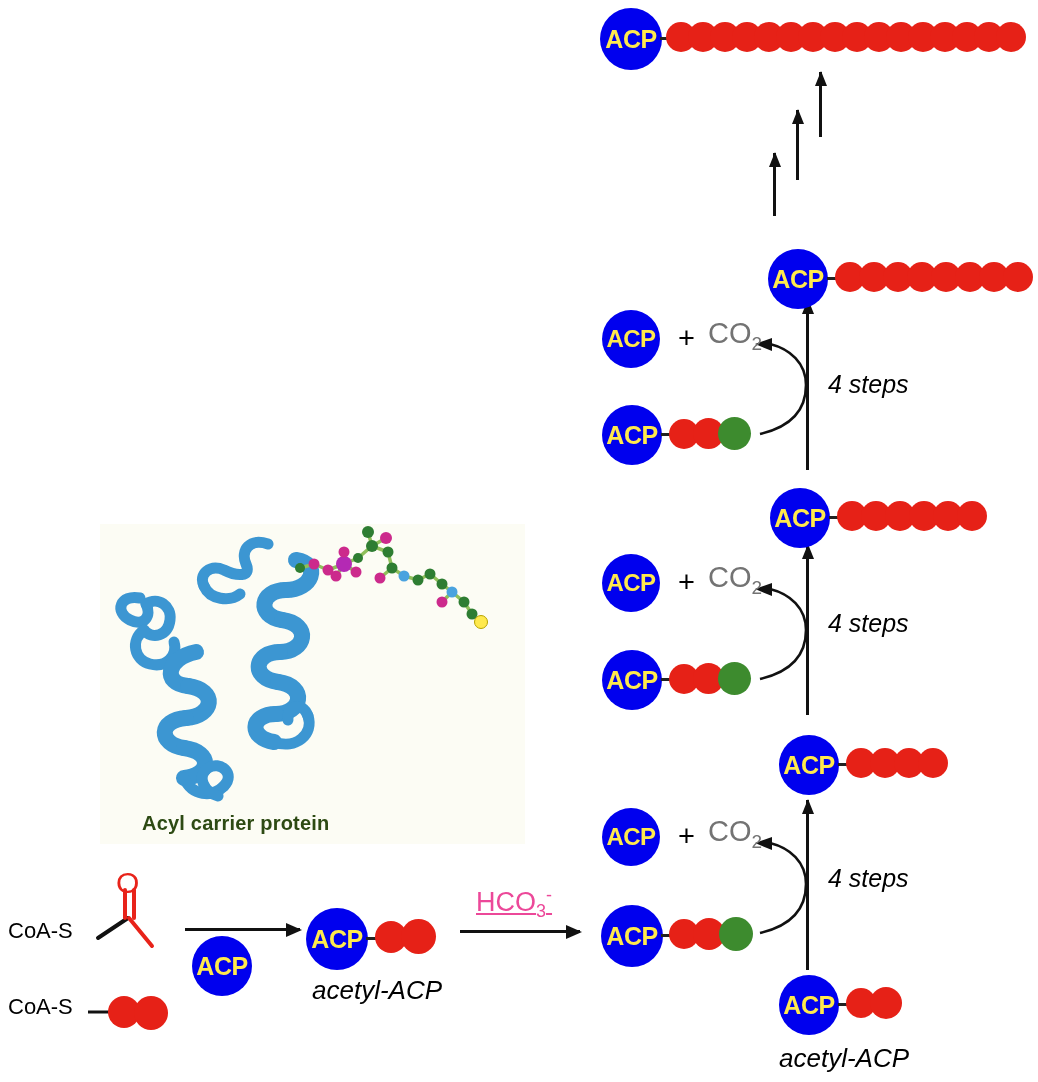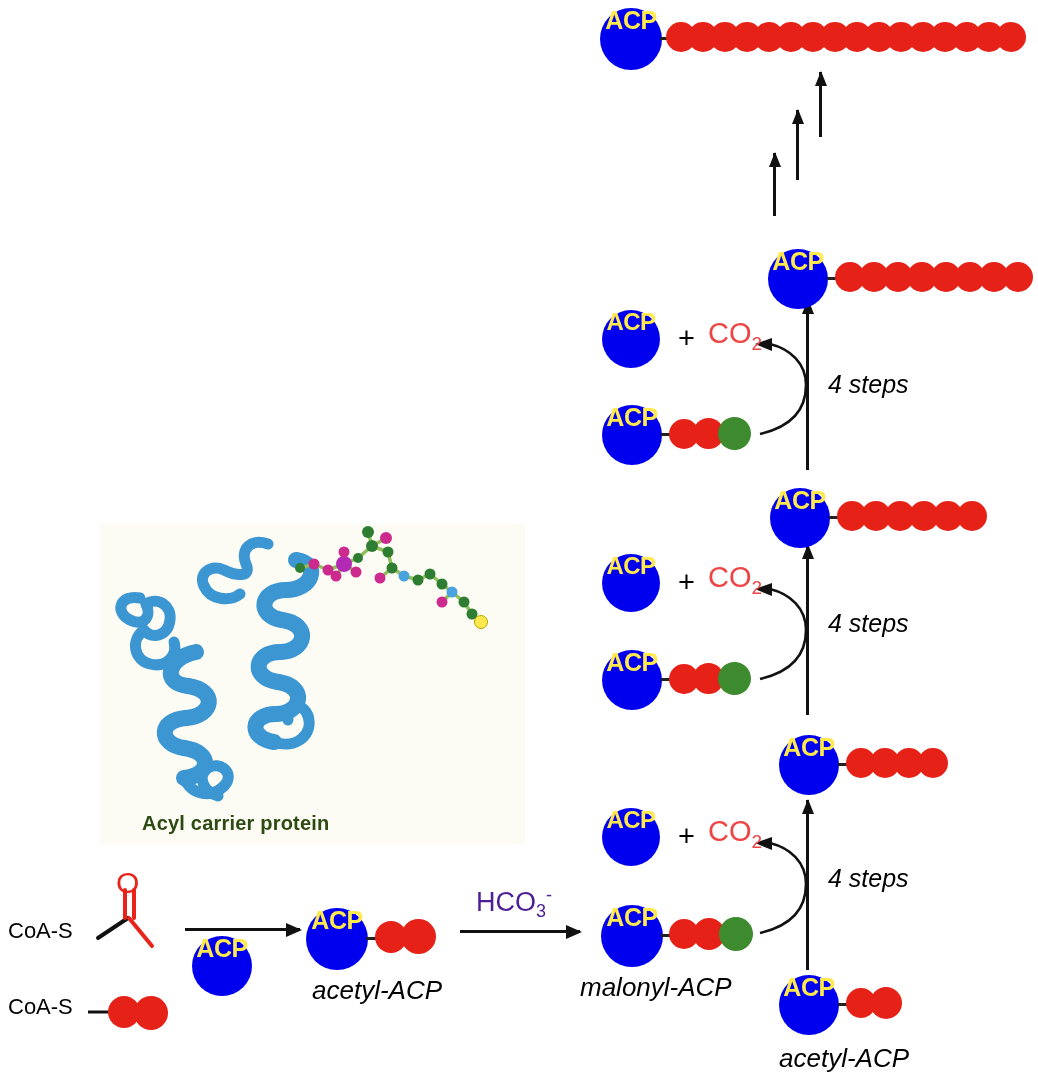--- a/index.html
+++ b/index.html
@@ -8,21 +8,21 @@
     width:1038px;height:1082px;position:relative;overflow:hidden;
     font-family:"Liberation Sans","DejaVu Sans",sans-serif;
     color:#000;
   }
   #stage{position:absolute;left:0;top:0;width:1038px;height:1082px;}
 
   
   .acp{
     position:absolute;border-radius:50%;
     background:#0000ee;
-    display:flex;justify-content:center;
+    display:flex;align-items:center;justify-content:center;
     color:#ffe94d;font-weight:bold;letter-spacing:-0.5px;
     line-height:1;
   }
   .acp.sz58{width:58px;height:58px;font-size:24px;}
   .acp.sz60{width:60px;height:60px;font-size:25px;}
   .acp.sz62{width:62px;height:62px;font-size:25px;}
 
   
   .bead{position:absolute;border-radius:50%;}
   .bead.red{background:#e62117;}
@@ -45,24 +45,24 @@
   .harrow::after{
     content:"";position:absolute;right:-2px;top:50%;
     transform:translateY(-50%);
     border-top:7px solid transparent;border-bottom:7px solid transparent;
     border-left:16px solid #111;
   }
 
   
   .lbl{position:absolute;white-space:nowrap;}
   .steps{font-style:italic;font-size:25px;font-weight:normal;}
-  .co2{color:#ef4444;font-size:29px;}
+  .co2{color:#737373;font-size:29px;}
   .co2 sub{font-size:19px;}
   .plus{font-size:29px;}
-  .hco3{color:#4c1d95;font-size:27px;}
+  .hco3{color:#ec4899;font-size:27px;text-decoration:underline;}
   .hco3 sub{font-size:18px;}
   .hco3 sup{font-size:18px;}
   .coas{font-size:22px;}
   .namelbl{font-style:italic;font-size:26px;}
 
   
   #protein{
     position:absolute;left:100px;top:524px;width:425px;height:320px;
     background:#fcfcf4;
   }
@@ -201,21 +201,20 @@
     <span>HCO</span><sub>3</sub><sup>-</sup>
   </div>
 
   <div class="acp sz62" style="left:601px;top:905px;">
     <span>ACP</span>
   </div>
   <div class="stub" style="left:661px;top:934px;width:14px;"></div>
   <div class="bead red" style="left:669px;top:919px;width:30px;height:30px;"></div>
   <div class="bead red" style="left:693px;top:918px;width:32px;height:32px;"></div>
   <div class="bead green" style="left:719px;top:917px;width:34px;height:34px;"></div>
-  <div class="lbl namelbl" style="left:580px;top:972px;">malonyl-ACP</div>
 
   <div class="acp sz60" style="left:779px;top:975px;">
     <span>ACP</span>
   </div>
   <div class="stub" style="left:838px;top:1003px;width:14px;"></div>
   <div class="bead red" style="left:846px;top:988px;width:30px;height:30px;"></div>
   <div class="bead red" style="left:870px;top:987px;width:32px;height:32px;"></div>
   <div class="lbl namelbl" style="left:779px;top:1043px;">acetyl-ACP</div>
 
   <div class="varrow" style="left:806px;top:800px;height:170px;"></div>

